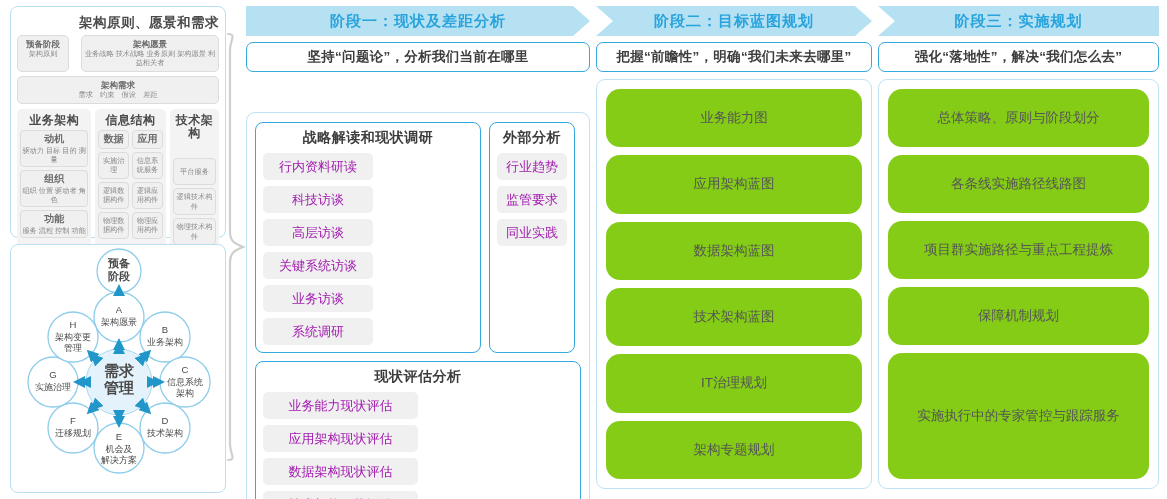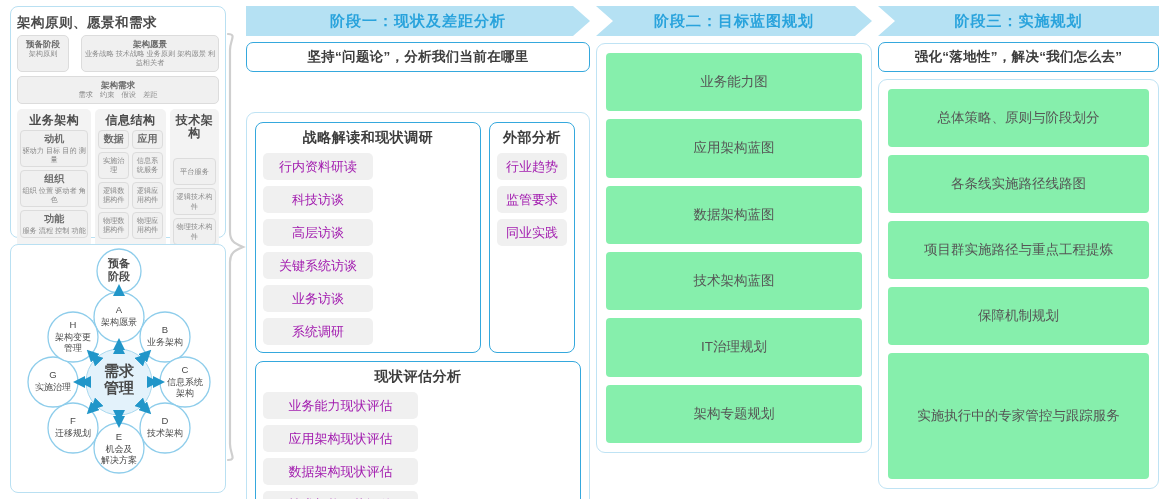--- a/index.html
+++ b/index.html
@@ -9,21 +9,21 @@
 
   
   #left-col{position:absolute;left:10px;top:6px;width:216px;height:487px;}
 
   .lbox{position:absolute;left:0;box-sizing:border-box;
         border:1px solid #b9e0f2;border-radius:8px;background:#ffffff;}
   #togaf-box{top:0;width:216px;height:232px;padding:6px;}
   #adm-box{top:238px;width:216px;height:249px;}
   .gblk-b{background:#f0f0f0;border:1px solid #dcdcdc;border-radius:5px;box-sizing:border-box;}
 
-  .t-title{font-size:13.5px;font-weight:bold;color:#4a4a4a;text-align:left;
+  .t-title{font-size:13.5px;font-weight:bold;color:#4a4a4a;text-align:right;
            letter-spacing:.5px;line-height:1;padding-top:3px;}
 
   
   .row1{display:flex;gap:12px;margin-top:5px;}
   .cellA{width:52px;padding:3px 0;text-align:center;}
   .cellB{flex:1;padding:3px 2px;text-align:center;}
   .cap{font-size:8.5px;font-weight:bold;color:#6b6b6b;line-height:1.25;}
   .sub{font-size:7.2px;color:#8a8a8a;line-height:1.3;}
 
   .rowfull{margin-top:4px;padding:3px 2px;text-align:center;}
@@ -94,21 +94,21 @@
   .c-research .chip{width:110px;}
   .c-ext{width:86px;}
   .c-ext .chip{width:100%;}
 
   #assess{margin-top:8px;}
   #assess .chip{width:155px;font-size:13px;}
   #assess .chip.wide{width:316px;}
 
   
   .vlist{display:flex;flex-direction:column;gap:8px;height:100%;}
-  .vitem{background:#86efac;border-radius:4px;display:flex;align-items:center;
+  .vitem{background:#84cc16;border-radius:14px;display:flex;align-items:center;
          justify-content:center;font-size:13.5px;color:#555;text-align:center;
          padding:0 6px;box-sizing:border-box;}
   #ph2 .vitem{height:59px;}
   #ph3 .vitem{height:61px;}
   #ph3 .vitem.tall{height:133px;}
 </style>
 </head>
 <body>
 
 <div id="root">
@@ -348,20 +348,21 @@
     </div>
   </div>
 
   <div class="phase" id="ph2">
     <div class="banner">
       <svg width="276" height="30" viewBox="0 0 276 30" preserveAspectRatio="none">
         <path d="M0,0 L259,0 L276,15 L259,30 L0,30 L17,15 Z" fill="#b5e1f3"></path>
       </svg>
       <span>阶段二：目标蓝图规划</span>
     </div>
+    <div class="motto">把握“前瞻性”，明确“我们未来去哪里”</div>
 
     <div class="panel">
       <div class="vlist">
         <div class="vitem">业务能力图</div>
         <div class="vitem">应用架构蓝图</div>
         <div class="vitem">数据架构蓝图</div>
         <div class="vitem">技术架构蓝图</div>
         <div class="vitem">IT治理规划</div>
         <div class="vitem">架构专题规划</div>
       </div>

